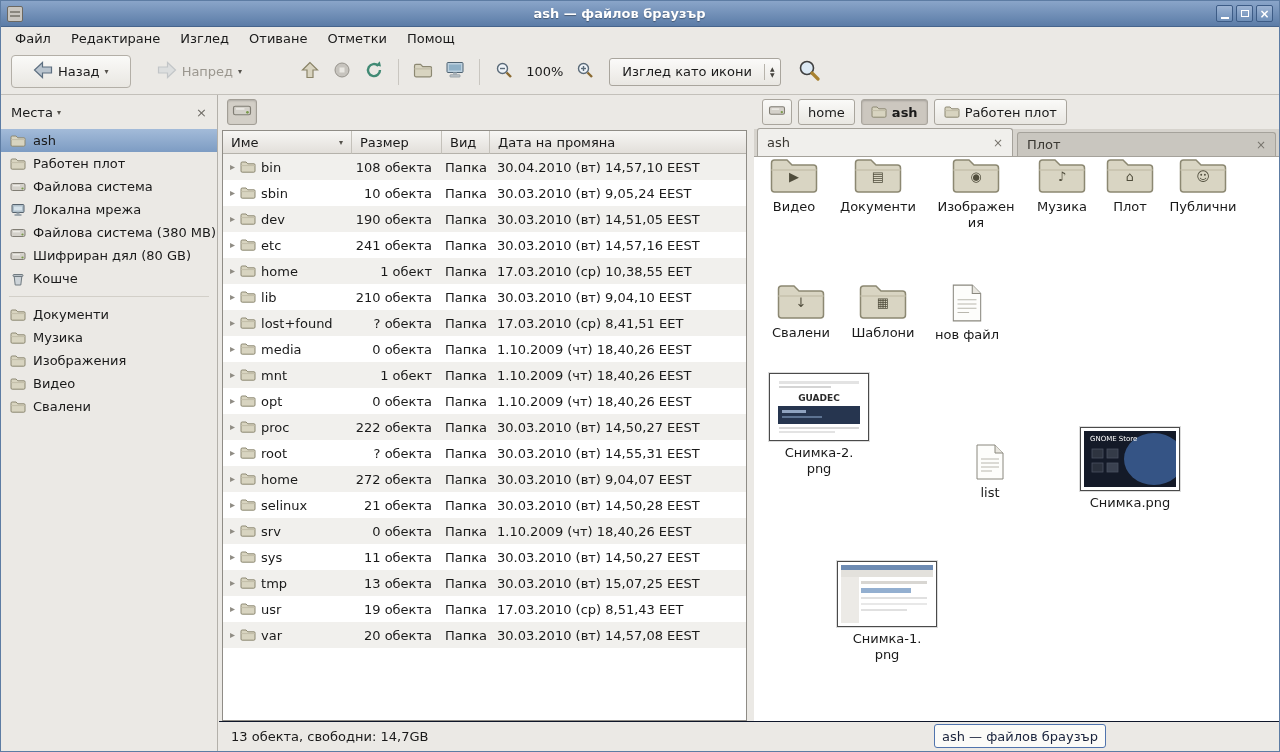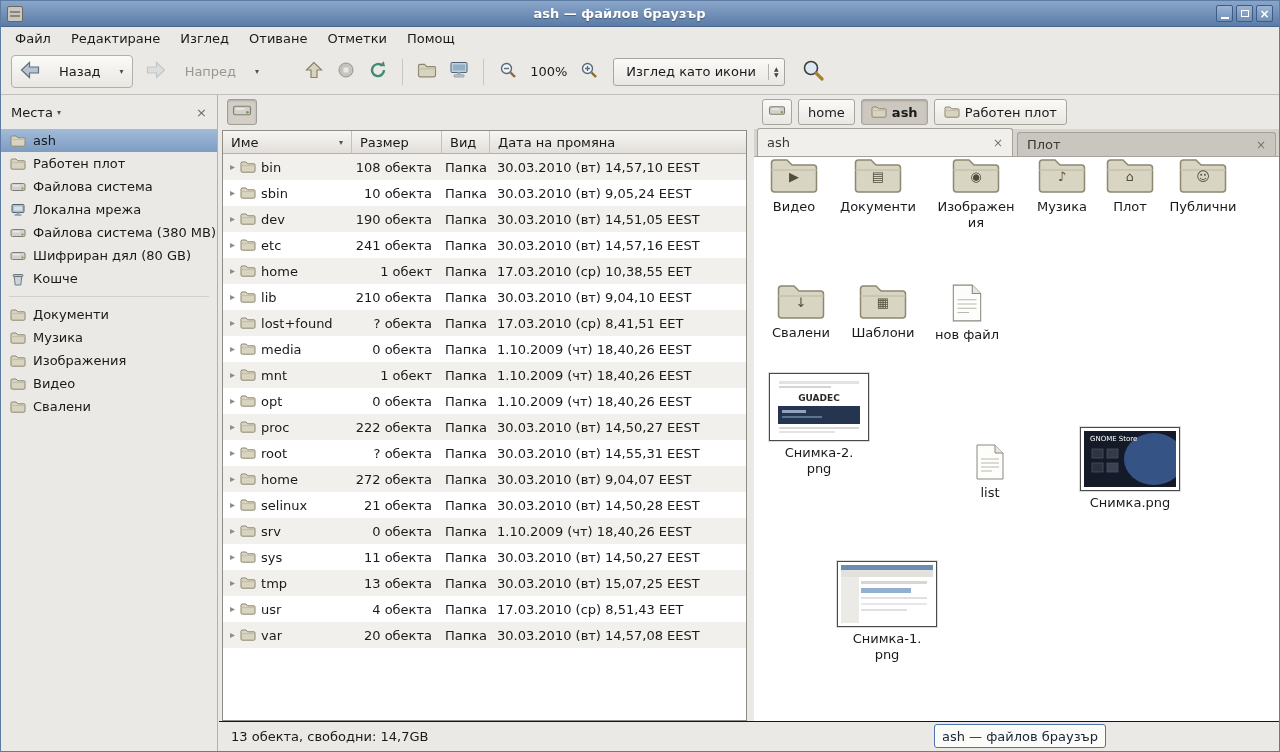--- a/index.html
+++ b/index.html
@@ -22,21 +22,21 @@
   .g-max{width:8px;height:7px;border:1px solid #fff}
   .g-close{font-size:12px;font-weight:bold;line-height:1}
 
   
   .menubar{position:absolute;top:26px;left:0;width:100%;height:22px;display:flex;align-items:center;padding:0 4px}
   .menu-item{padding:2px 10px;white-space:nowrap}
 
   
   .toolbar{position:absolute;top:48px;left:0;width:100%;height:46px;border-bottom:1px solid #c3c0ba;
     display:flex;align-items:center;padding:0 8px}
-  .nav-btn{height:33px;display:flex;align-items:center;gap:19px;padding:0 8px;
+  .nav-btn{height:33px;display:flex;align-items:center;gap:5px;padding:0 21px;
     border:1px solid #b3afa7;border-radius:4px;background:linear-gradient(#fafaf8,#e9e7e2)}
   .nav-btn .chev{font-size:8px;color:#55524c}
   .nav-btn.disabled{border-color:transparent;background:none;color:#9b978f}
   .tool-btn{width:32px;height:33px;display:flex;align-items:center;justify-content:center;background:none;border:none}
   .tb-sep{width:1px;height:26px;background:#c9c6c0;margin:0 8px}
   .zoom-label{padding:0 6px}
   .combo{height:28px;margin-left:8px;display:flex;align-items:center;border:1px solid #a9a59d;border-radius:3px;
     background:linear-gradient(#fbfaf9,#e9e7e2)}
   .combo-text{padding:0 12px;min-width:138px}
   .combo-spin{border-left:1px solid #b7b3ab;padding:2px 5px;display:flex;flex-direction:column;line-height:6px;font-size:6px;color:#44423d}
@@ -415,21 +415,21 @@
         <div class="lv-row">
           <div class="c-name">
             <span class="expander">▸</span>
             <span style="line-height:0"><svg width="16" height="14" viewBox="0 0 16 14">
                 <use href="#sym-folder-sm"></use>
               </svg></span>
             <span>bin</span>
           </div>
           <div class="c-size">108 обекта</div>
           <div class="c-type">Папка</div>
-          <div class="c-date">30.03.2010 (вт) 14,57,10 EEST</div>
+          <div class="c-date">30.04.2010 (вт) 14,57,10 EEST</div>
         </div>
 
         <div class="lv-row">
           <div class="c-name">
             <span class="expander">▸</span>
             <span style="line-height:0"><svg width="16" height="14" viewBox="0 0 16 14">
                 <use href="#sym-folder-sm"></use>
               </svg></span>
             <span>sbin</span>
           </div>
@@ -634,21 +634,21 @@
         </div>
 
         <div class="lv-row">
           <div class="c-name">
             <span class="expander">▸</span>
             <span style="line-height:0"><svg width="16" height="14" viewBox="0 0 16 14">
                 <use href="#sym-folder-sm"></use>
               </svg></span>
             <span>usr</span>
           </div>
-          <div class="c-size">4 обекта</div>
+          <div class="c-size">19 обекта</div>
           <div class="c-type">Папка</div>
           <div class="c-date">17.03.2010 (ср) 8,51,43 EET</div>
         </div>
 
         <div class="lv-row">
           <div class="c-name">
             <span class="expander">▸</span>
             <span style="line-height:0"><svg width="16" height="14" viewBox="0 0 16 14">
                 <use href="#sym-folder-sm"></use>
               </svg></span>

